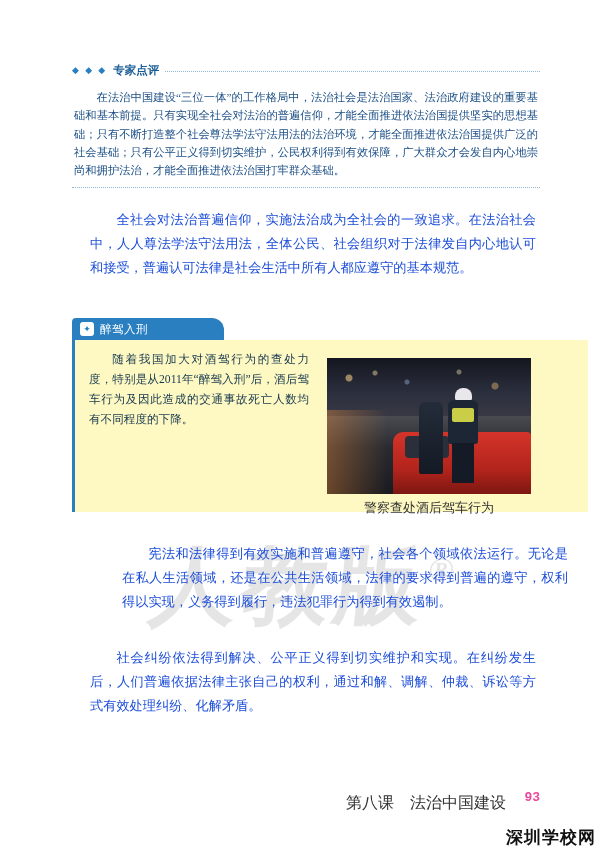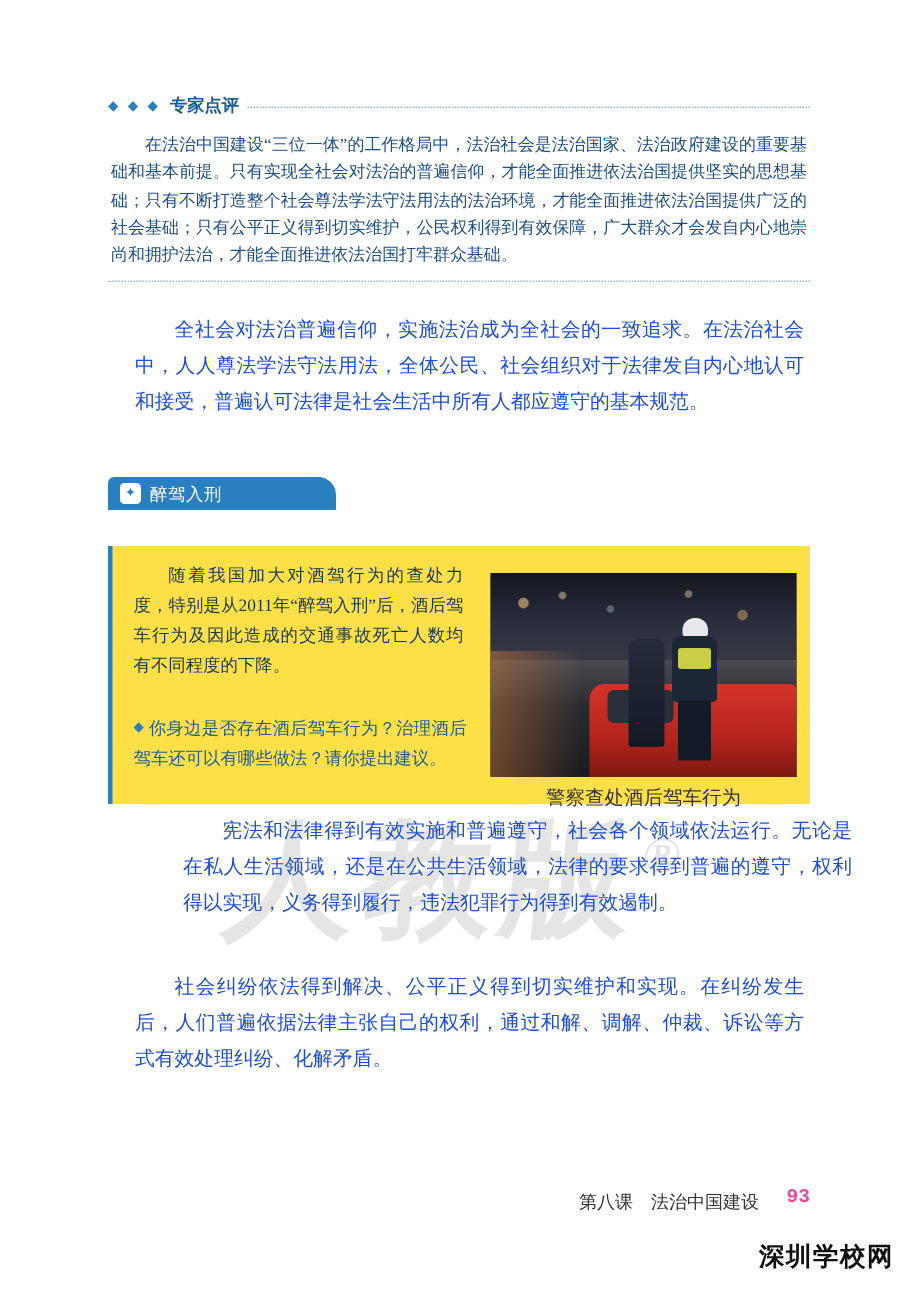--- a/index.html
+++ b/index.html
@@ -116,26 +116,25 @@
   }
   .explore-tab .tablabel {
     color: #ffffff;
     font-size: 11.5px;
     font-family: "Liberation Sans", sans-serif;
     letter-spacing: 0.5px;
   }
   .explore-panel {
     position: absolute;
     left: 0; top: 22px;
-    width: 468px;
+    width: 516px;
     height: 172px;
-    background: #fde047;
+    background: #fef9c3;
     border-left: 3px solid #2a7fc1;
     box-sizing: border-box;
-    margin-top: 24px;
   }
   .explore-text {
     position: absolute;
     left: 14px;
     top: 10px;
     width: 220px;
     font-size: 11.6px;
     line-height: 1.72;
     color: #17384f;
     text-indent: 2em;
@@ -267,21 +266,21 @@
     position: absolute;
     left: 72px;
     top: 790px;
     width: 468px;
     height: 20px;
   }
   .footer-label {
     position: absolute;
     right: 34px;
     top: 3px;
-    font-size: 12px;
+    font-size: 16px;
     color: #333333;
     white-space: nowrap;
   }
   .footer-page {
     position: absolute;
     right: 0;
     top: 0;
     font-size: 13px;
     font-weight: bold;
     color: #ec4899;
@@ -316,23 +315,20 @@
 
   <div class="para" id="para-1">全社会对法治普遍信仰，实施法治成为全社会的一致追求。在法治社会中，人人尊法学法守法用法，全体公民、社会组织对于法律发自内心地认可和接受，普遍认可法律是社会生活中所有人都应遵守的基本规范。</div>
 
   <div class="explore">
     <div class="explore-tab">
       <span class="tabicon">✦</span>
       <span class="tablabel">醉驾入刑</span>
     </div>
     <div class="explore-panel">
       <div class="explore-text">随着我国加大对酒驾行为的查处力度，特别是从2011年“醉驾入刑”后，酒后驾车行为及因此造成的交通事故死亡人数均有不同程度的下降。</div>
-      <div class="explore-question">
-        <span class="bullet">◆</span><span>你身边是否存在酒后驾车行为？治理酒后驾车还可以有哪些做法？请你提出建议。</span>
-      </div>
       <div class="photo-wrap">
         <div class="photo">
           <div class="ph-sky"></div>
           <div class="ph-lights"></div>
           <div class="ph-ground"></div>
           <div class="ph-blur"></div>
           <div class="ph-car"></div>
           <div class="ph-car-window"></div>
           <div class="ph-officer2"></div>
           <div class="ph-officer">

